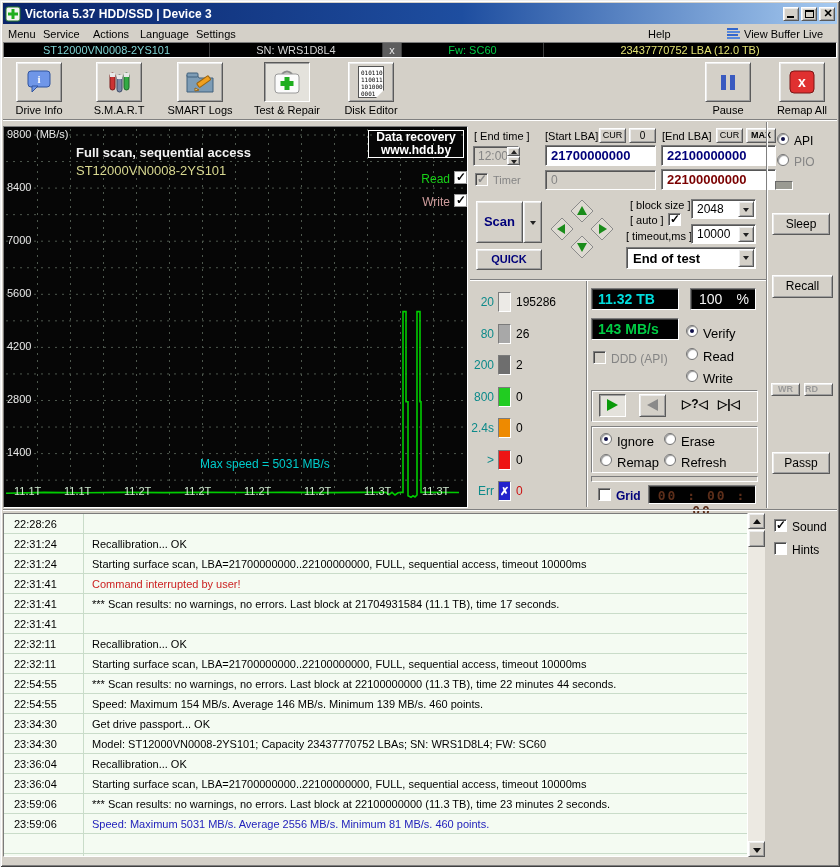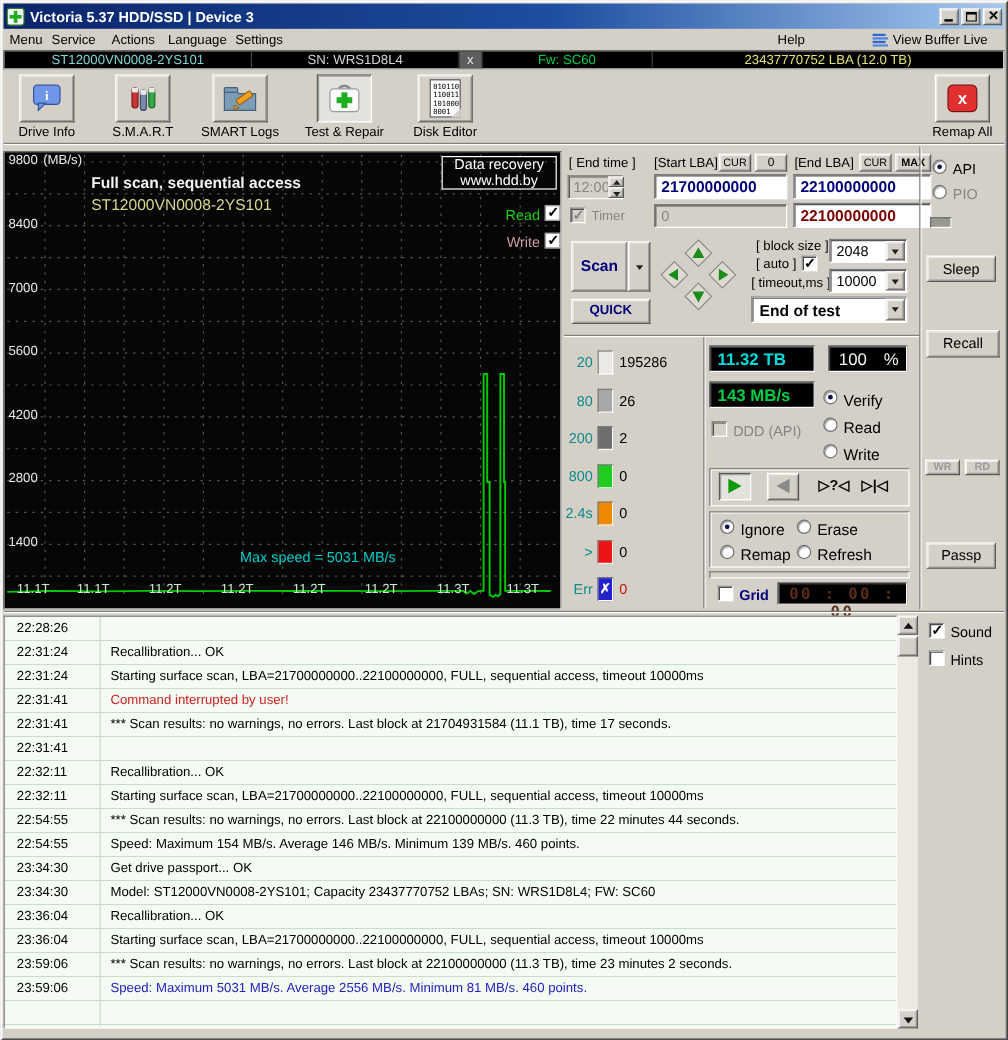--- a/index.html
+++ b/index.html
@@ -169,20 +169,27 @@
     <div class="toolico raised">
       <div style="width:26px;height:32px;background:#fdfdfd;border:1px solid #555;position:relative;font-family:'DejaVu Sans Mono',monospace;font-size:6px;line-height:7px;text-align:left;padding:2px 0 0 2px">
         <div>010110</div>
         <div>110011</div>
         <div>101000</div>
         <div>0001</div>
         <div style="position:absolute;right:-1px;bottom:-1px;width:0;height:0;border-left:8px solid transparent;border-bottom:8px solid #d4d0c8"></div>
       </div>
     </div>
     <div class="toollbl">Disk Editor</div>
+  </div>
+  <div class="abs toolitem" style="left:690px;width:76px">
+    <div class="toolico raised">
+        <span style="display:inline-block;width:5px;height:15px;background:#3a5ac0;margin-right:4px"></span>
+        <span style="display:inline-block;width:5px;height:15px;background:#3a5ac0"></span>
+      </div>
+    <div class="toollbl">Pause</div>
   </div>
   <div class="abs toolitem" style="left:766px;width:72px">
     <div class="toolico raised">
         <svg width="26" height="24">
           <rect x="1" y="1" width="24" height="22" rx="4" fill="#e03030" stroke="#7a1414"></rect>
           <text x="13" y="17" text-anchor="middle" font-size="14" font-weight="bold" fill="#fff" font-family="Liberation Sans,sans-serif">x</text>
         </svg>
       </div>
     <div class="toollbl">Remap All</div>
   </div>
@@ -230,21 +237,21 @@
     <span class="abs xtick" style="left:10px">11.1T</span>
     <span class="abs xtick" style="left:60px">11.1T</span>
     <span class="abs xtick" style="left:120px">11.2T</span>
     <span class="abs xtick" style="left:180px">11.2T</span>
     <span class="abs xtick" style="left:240px">11.2T</span>
     <span class="abs xtick" style="left:300px">11.2T</span>
     <span class="abs xtick" style="left:360px">11.3T</span>
     <span class="abs xtick" style="left:418px">11.3T</span>
     <span class="abs" style="left:72px;top:18px;color:#f2f2f2;font-weight:bold;font-size:13px">Full scan, sequential access</span>
     <span class="abs" style="left:72px;top:36px;color:#d8d890;font-size:13px">ST12000VN0008-2YS101</span>
-    <div class="abs" style="left:364px;top:3px;width:96px;height:28px;border:1px solid #fff;text-align:center;font-weight:normal;font-size:12px;line-height:13px;color:#fff">
+    <div class="abs" style="left:364px;top:3px;width:96px;height:28px;border:1px solid #fff;text-align:center;font-weight:bold;font-size:12px;line-height:13px;color:#fff">
       <div>Data recovery</div>
       <div>www.hdd.by</div>
     </div>
     <span class="abs" style="left:414px;top:45px;width:32px;text-align:right;color:#18d018;font-size:12px">Read</span>
     <span class="gcheck" style="left:450px;top:44px"></span>
     <span class="abs" style="left:410px;top:68px;width:36px;text-align:right;color:#cf9d9d;font-size:12px">Write</span>
     <span class="gcheck" style="left:450px;top:67px"></span>
     <span class="abs" style="left:196px;top:330px;color:#00cccc;font-size:12px">Max speed = 5031 MB/s</span>
   </div>
 
@@ -371,21 +378,21 @@
   <span class="abs blackdisp lcd" style="left:648px;top:485px;width:108px;height:19px;padding-top:2px">00 : 00 : 00</span>
 
   <span class="radio checked abs" style="left:777px;top:133px"></span>
   <span class="abs" style="left:794px;top:134px;font-size:12px">API</span>
   <span class="radio abs" style="left:777px;top:154px"></span>
   <span class="abs glab" style="left:794px;top:155px;font-size:12px">PIO</span>
   <span class="abs" style="left:775px;top:181px;width:18px;height:9px;background:#9a9a92;border:1px solid;border-color:#6a6a6a #fff #fff #6a6a6a"></span>
   <span class="abs raised" style="left:772px;top:213px;width:58px;height:22px;text-align:center;line-height:20px;font-size:12px">Sleep</span>
   <span class="abs raised" style="left:772px;top:275px;width:61px;height:23px;text-align:center;line-height:21px;font-size:12px">Recall</span>
   <span class="abs raised" style="left:771px;top:383px;width:29px;height:13px;text-align:center;line-height:11px;font-size:9px;font-weight:bold;color:#9a9a9a">WR</span>
-  <span class="abs raised" style="left:804px;top:383px;width:29px;height:13px;text-align:center;line-height:11px;font-size:9px;font-weight:bold;color:#9a9a9a">RD</span>
+  <span class="abs raised" style="left:804px;top:383px;width:29px;height:13px;line-height:11px;font-size:9px;font-weight:bold;color:#9a9a9a">RD</span>
   <span class="abs raised" style="left:772px;top:452px;width:58px;height:22px;text-align:center;line-height:20px;font-size:12px">Passp</span>
 
   <div class="abs hgroove" style="left:3px;top:509px;width:834px"></div>
 
   <div id="logarea" class="abs">
     <div class="colsep"></div>
     <div class="log-row">
         <span class="ltime">22:28:26</span>
       </div>
     <div class="log-row">

